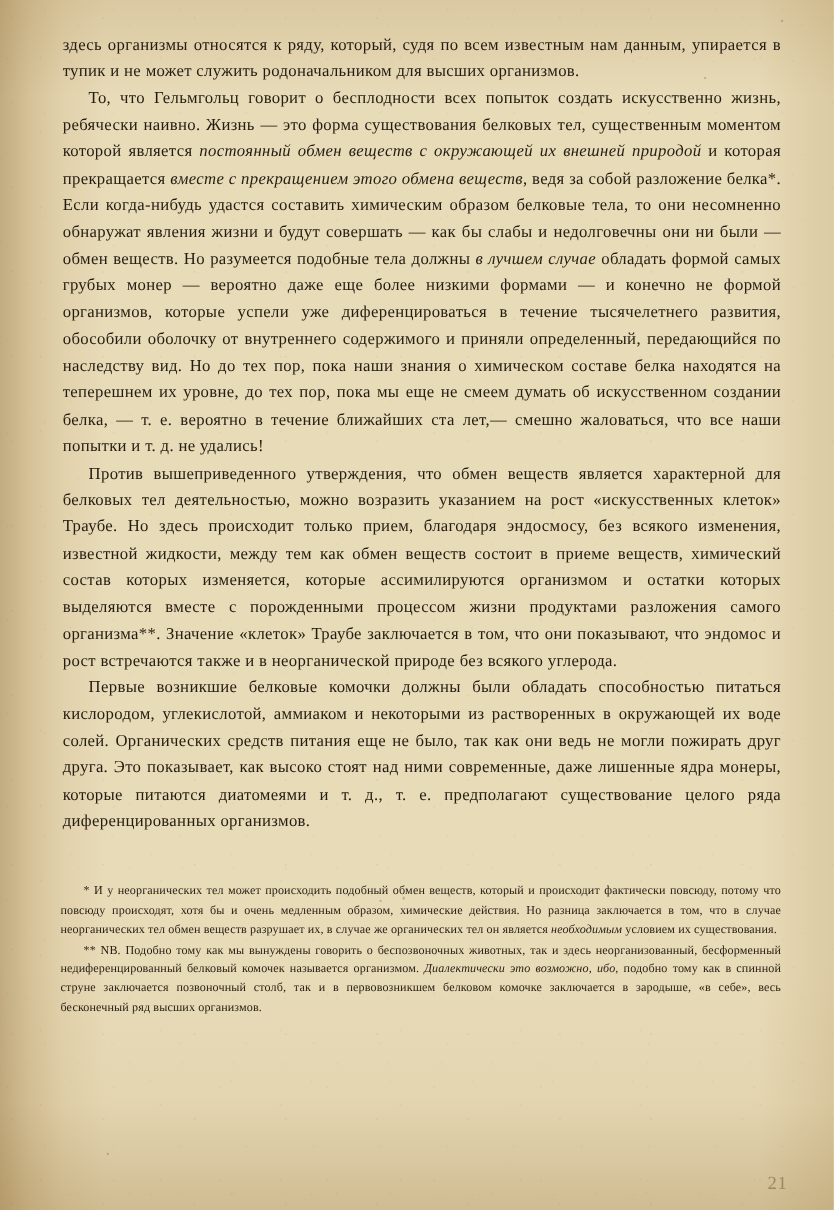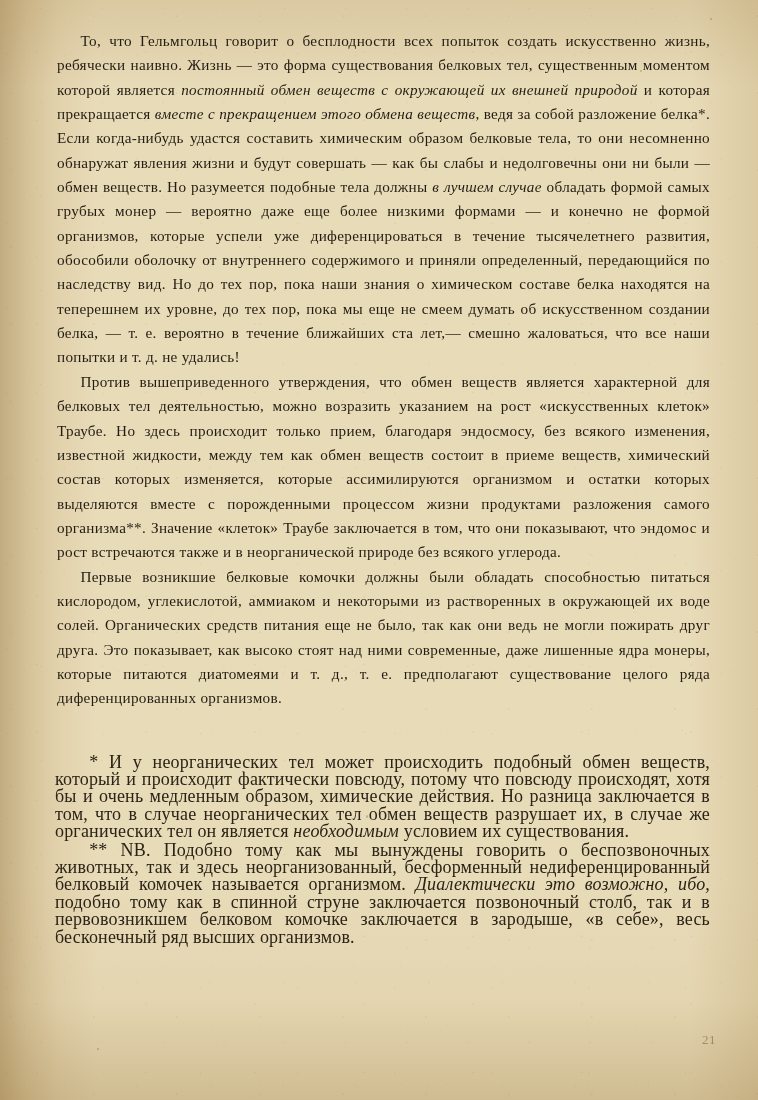--- a/index.html
+++ b/index.html
@@ -108,43 +108,43 @@
     text-indent: 1.55em;
   }
 
   em {
     font-style: italic;
     margin-top: 19px;
   }
 
   .footnotes {
     margin-top: 43px;
-    font-size: 18px;
+    font-size: 11px;
     line-height: 17.4px;
     color: #2b2317;
     text-align: justify;
     text-justify: inter-word;
     letter-spacing: 0.01em;
     width: 655px;
     margin-left: -2px;
   }
   .footnotes p {
     margin: 0;
     text-indent: 1.9em;
   }
   .footnotes p + p {
     margin-top: 1px;
   }
 
   .page-number {
     position: absolute;
     z-index: 5;
     right: 42px;
-    top: 1032px;
-    font-size: 13px;
+    top: 1066px;
+    font-size: 17px;
     color: rgba(70,54,28,0.40);
     letter-spacing: 0.04em;
   }
 
   
   .speck {
     position: absolute;
     z-index: 4;
     background: rgba(96,70,34,0.30);
     border-radius: 50%;
@@ -160,20 +160,21 @@
 
   <div class="speck" style="left:710px; top:18px; width:2px; height:2px;"></div>
   <div class="speck" style="left:640px; top:70px; width:2px; height:2px;"></div>
   <div class="speck" style="left:345px; top:818px; width:2px; height:2px;"></div>
   <div class="speck" style="left:366px; top:815px; width:2px; height:3px;"></div>
   <div class="speck" style="left:97px; top:1048px; width:2px; height:2px;"></div>
 
   <div id="content">
 
     <div class="body-block">
+      <p><span>здесь организмы относятся к ряду, который, судя по всем известным нам данным, упирается в тупик и не может служить родоначальником для высших организмов.</span></p>
       <p class="ind"><span>То, что Гельмгольц говорит о бесплодности всех попыток создать искусственно жизнь, ребячески наивно. Жизнь — это форма существования белковых тел, существенным моментом которой является </span><em>постоянный обмен веществ с окружающей их внешней природой</em><span> и которая прекращается </span><em>вместе с прекращением этого обмена веществ</em><span>, ведя за собой разложение белка*. Если когда-нибудь удастся составить химическим образом белковые тела, то они несомненно обнаружат явления жизни и будут совершать — как бы слабы и недолговечны они ни были — обмен веществ. Но разумеется подобные тела должны </span><em>в лучшем случае</em><span> обладать формой самых грубых монер — вероятно даже еще более низкими формами — и конечно не формой организмов, которые успели уже диференцироваться в течение тысячелетнего развития, обособили оболочку от внутреннего содержимого и приняли определенный, передающийся по наследству вид. Но до тех пор, пока наши знания о химическом составе белка находятся на теперешнем их уровне, до тех пор, пока мы еще не смеем думать об искусственном создании белка, — т. е. вероятно в течение ближайших ста лет,— смешно жаловаться, что все наши попытки и т. д. не удались!</span></p>
       <p class="ind"><span>Против вышеприведенного утверждения, что обмен веществ является характерной для белковых тел деятельностью, можно возразить указанием на рост «искусственных клеток» Траубе. Но здесь происходит только прием, благодаря эндосмосу, без всякого изменения, известной жидкости, между тем как обмен веществ состоит в приеме веществ, химический состав которых изменяется, которые ассимилируются организмом и остатки которых выделяются вместе с порожденными процессом жизни продуктами разложения самого организма**. Значение «клеток» Траубе заключается в том, что они показывают, что эндомос и рост встречаются также и в неорганической природе без всякого углерода.</span></p>
       <p class="ind"><span>Первые возникшие белковые комочки должны были обладать способностью питаться кислородом, углекислотой, аммиаком и некоторыми из растворенных в окружающей их воде солей. Органических средств питания еще не было, так как они ведь не могли пожирать друг друга. Это показывает, как высоко стоят над ними современные, даже лишенные ядра монеры, которые питаются диатомеями и т. д., т. е. предполагают существование целого ряда диференцированных организмов.</span></p>
     </div>
 
     <div class="footnotes">
       <p><span>* И у неорганических тел может происходить подобный обмен веществ, который и происходит фактически повсюду, потому что повсюду происходят, хотя бы и очень медленным образом, химические действия. Но разница заключается в том, что в случае неорганических тел обмен веществ разрушает их, в случае же органических тел он является </span><em>необходимым</em><span> условием их существования.</span></p>
       <p><span>** NB. Подобно тому как мы вынуждены говорить о беспозвоночных животных, так и здесь неорганизованный, бесформенный недиференцированный белковый комочек называется организмом. </span><em>Диалектически это возможно, ибо,</em><span> подобно тому как в спинной струне заключается позвоночный столб, так и в первовозникшем белковом комочке заключается в зародыше, «в себе», весь бесконечный ряд высших организмов.</span></p>
     </div>
 

